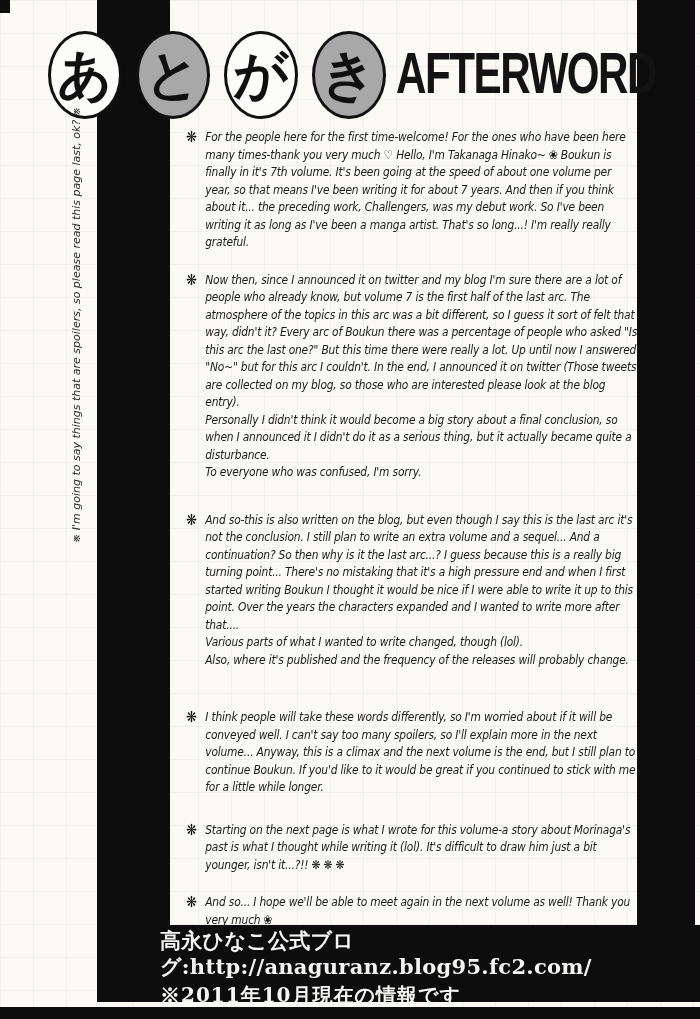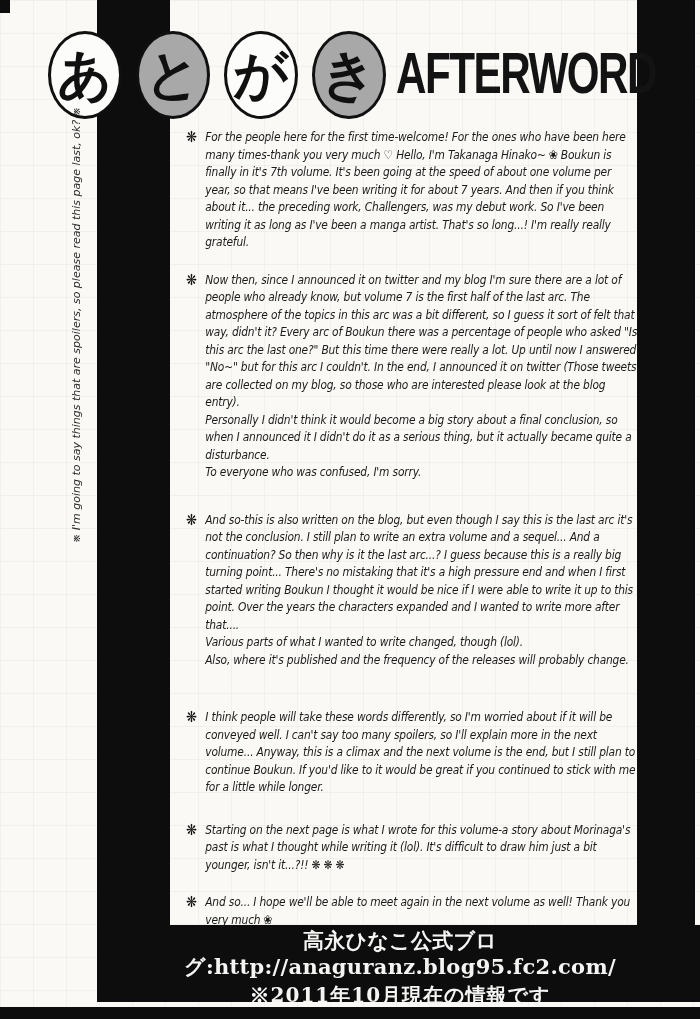--- a/index.html
+++ b/index.html
@@ -73,21 +73,21 @@
     letter-spacing:-0.2px;white-space:pre-line;
   }
   #para-0{margin-bottom:20px;}
   #para-1{margin-bottom:30px;}
   #para-2{margin-bottom:40px;}
   #para-3{margin-bottom:25px;}
   #para-4{margin-bottom:20px;}
 
   
   #footer-text{
-    left:160px;top:928px;width:480px;text-align:center;
+    left:160px;top:928px;width:480px;text-align:left;
     color:#f4f4f2;font-family:"DejaVu Serif", serif;font-weight:bold;
   }
   #footer-blog{font-size:21px;line-height:26px;letter-spacing:0.3px;}
   #footer-note{font-size:20px;line-height:24px;margin-top:3px;letter-spacing:1px;}
 </style>
 </head>
 <body>
 
 <div class="abs black" id="corner-mark"></div>
 <div class="abs black" id="left-bar"></div>

